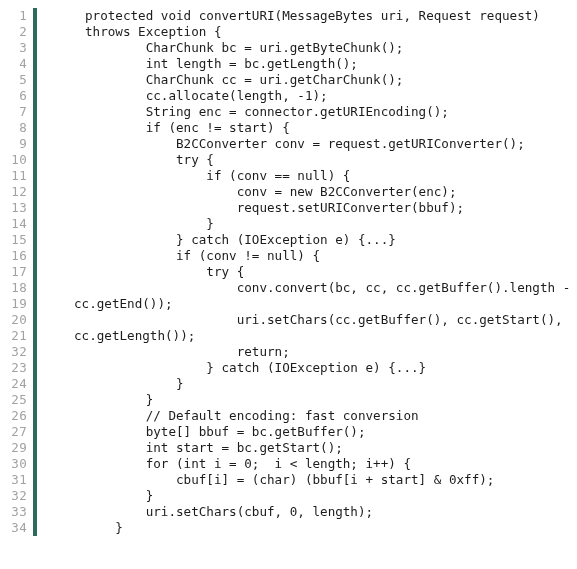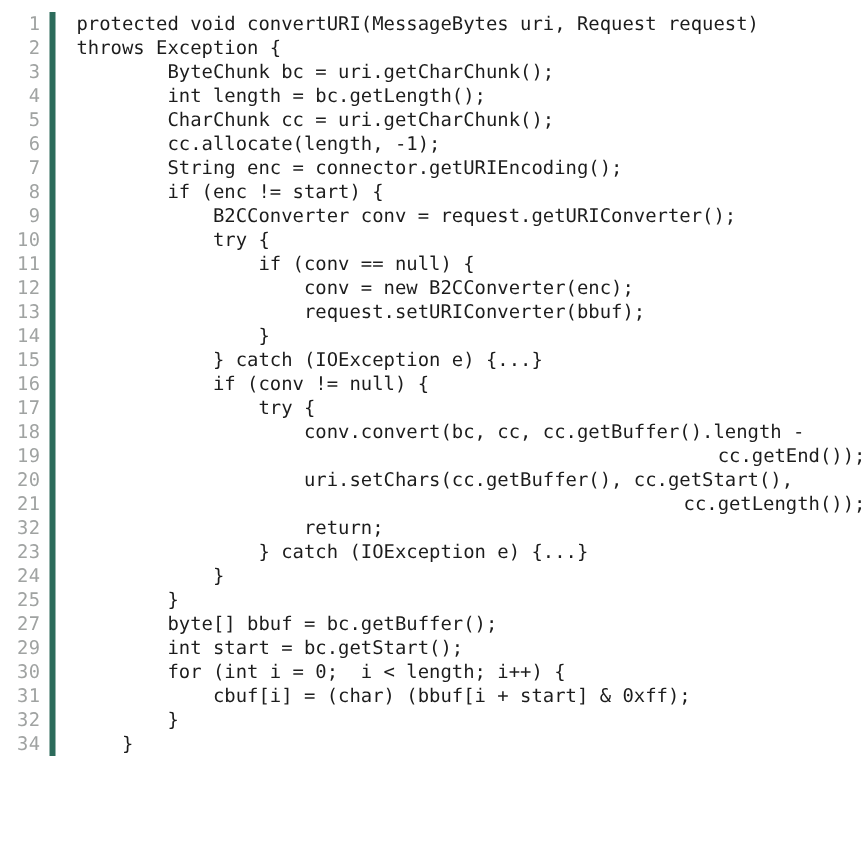--- a/index.html
+++ b/index.html
@@ -48,44 +48,44 @@
   .code-text {
     flex: 1;
     padding-left: 14px;
     font-size: 12.6px;
     line-height: 16px;
     color: #1c1c1c;
     white-space: pre;
     font-family: "DejaVu Sans Mono", "Liberation Mono", monospace;
     letter-spacing: 0px;
     overflow: hidden;
+    margin-left: 34px;
   }
   .code-text.wrapped {
     padding-left: 3px;
-    text-align: right;
   }
 </style>
 </head>
 <body>
 
 <div id="code-viewer">
     <div class="code-row">
       <div class="gutter-number">1</div>
       <div class="gutter-divider"></div>
       <div class="code-text">protected void convertURI(MessageBytes uri, Request request)</div>
     </div>
     <div class="code-row">
       <div class="gutter-number">2</div>
       <div class="gutter-divider"></div>
       <div class="code-text">throws Exception {</div>
     </div>
     <div class="code-row">
       <div class="gutter-number">3</div>
       <div class="gutter-divider"></div>
-      <div class="code-text">        ByteChunk bc = uri.getCharChunk();</div>
+      <div class="code-text">        CharChunk bc = uri.getByteChunk();</div>
     </div>
     <div class="code-row">
       <div class="gutter-number">4</div>
       <div class="gutter-divider"></div>
       <div class="code-text">        int length = bc.getLength();</div>
     </div>
     <div class="code-row">
       <div class="gutter-number">5</div>
       <div class="gutter-divider"></div>
       <div class="code-text">        CharChunk cc = uri.getCharChunk();</div>
@@ -184,20 +184,25 @@
       <div class="gutter-number">24</div>
       <div class="gutter-divider"></div>
       <div class="code-text">            }</div>
     </div>
     <div class="code-row">
       <div class="gutter-number">25</div>
       <div class="gutter-divider"></div>
       <div class="code-text">        }</div>
     </div>
     <div class="code-row">
+      <div class="gutter-number">26</div>
+      <div class="gutter-divider"></div>
+      <div class="code-text">        // Default encoding: fast conversion</div>
+    </div>
+    <div class="code-row">
       <div class="gutter-number">27</div>
       <div class="gutter-divider"></div>
       <div class="code-text">        byte[] bbuf = bc.getBuffer();</div>
     </div>
     <div class="code-row">
       <div class="gutter-number">29</div>
       <div class="gutter-divider"></div>
       <div class="code-text">        int start = bc.getStart();</div>
     </div>
     <div class="code-row">
@@ -207,19 +212,24 @@
     </div>
     <div class="code-row">
       <div class="gutter-number">31</div>
       <div class="gutter-divider"></div>
       <div class="code-text">            cbuf[i] = (char) (bbuf[i + start] &amp; 0xff);</div>
     </div>
     <div class="code-row">
       <div class="gutter-number">32</div>
       <div class="gutter-divider"></div>
       <div class="code-text">        }</div>
+    </div>
+    <div class="code-row">
+      <div class="gutter-number">33</div>
+      <div class="gutter-divider"></div>
+      <div class="code-text">        uri.setChars(cbuf, 0, length);</div>
     </div>
     <div class="code-row">
       <div class="gutter-number">34</div>
       <div class="gutter-divider"></div>
       <div class="code-text">    }</div>
     </div>
   </div>
 
 </body></html>

